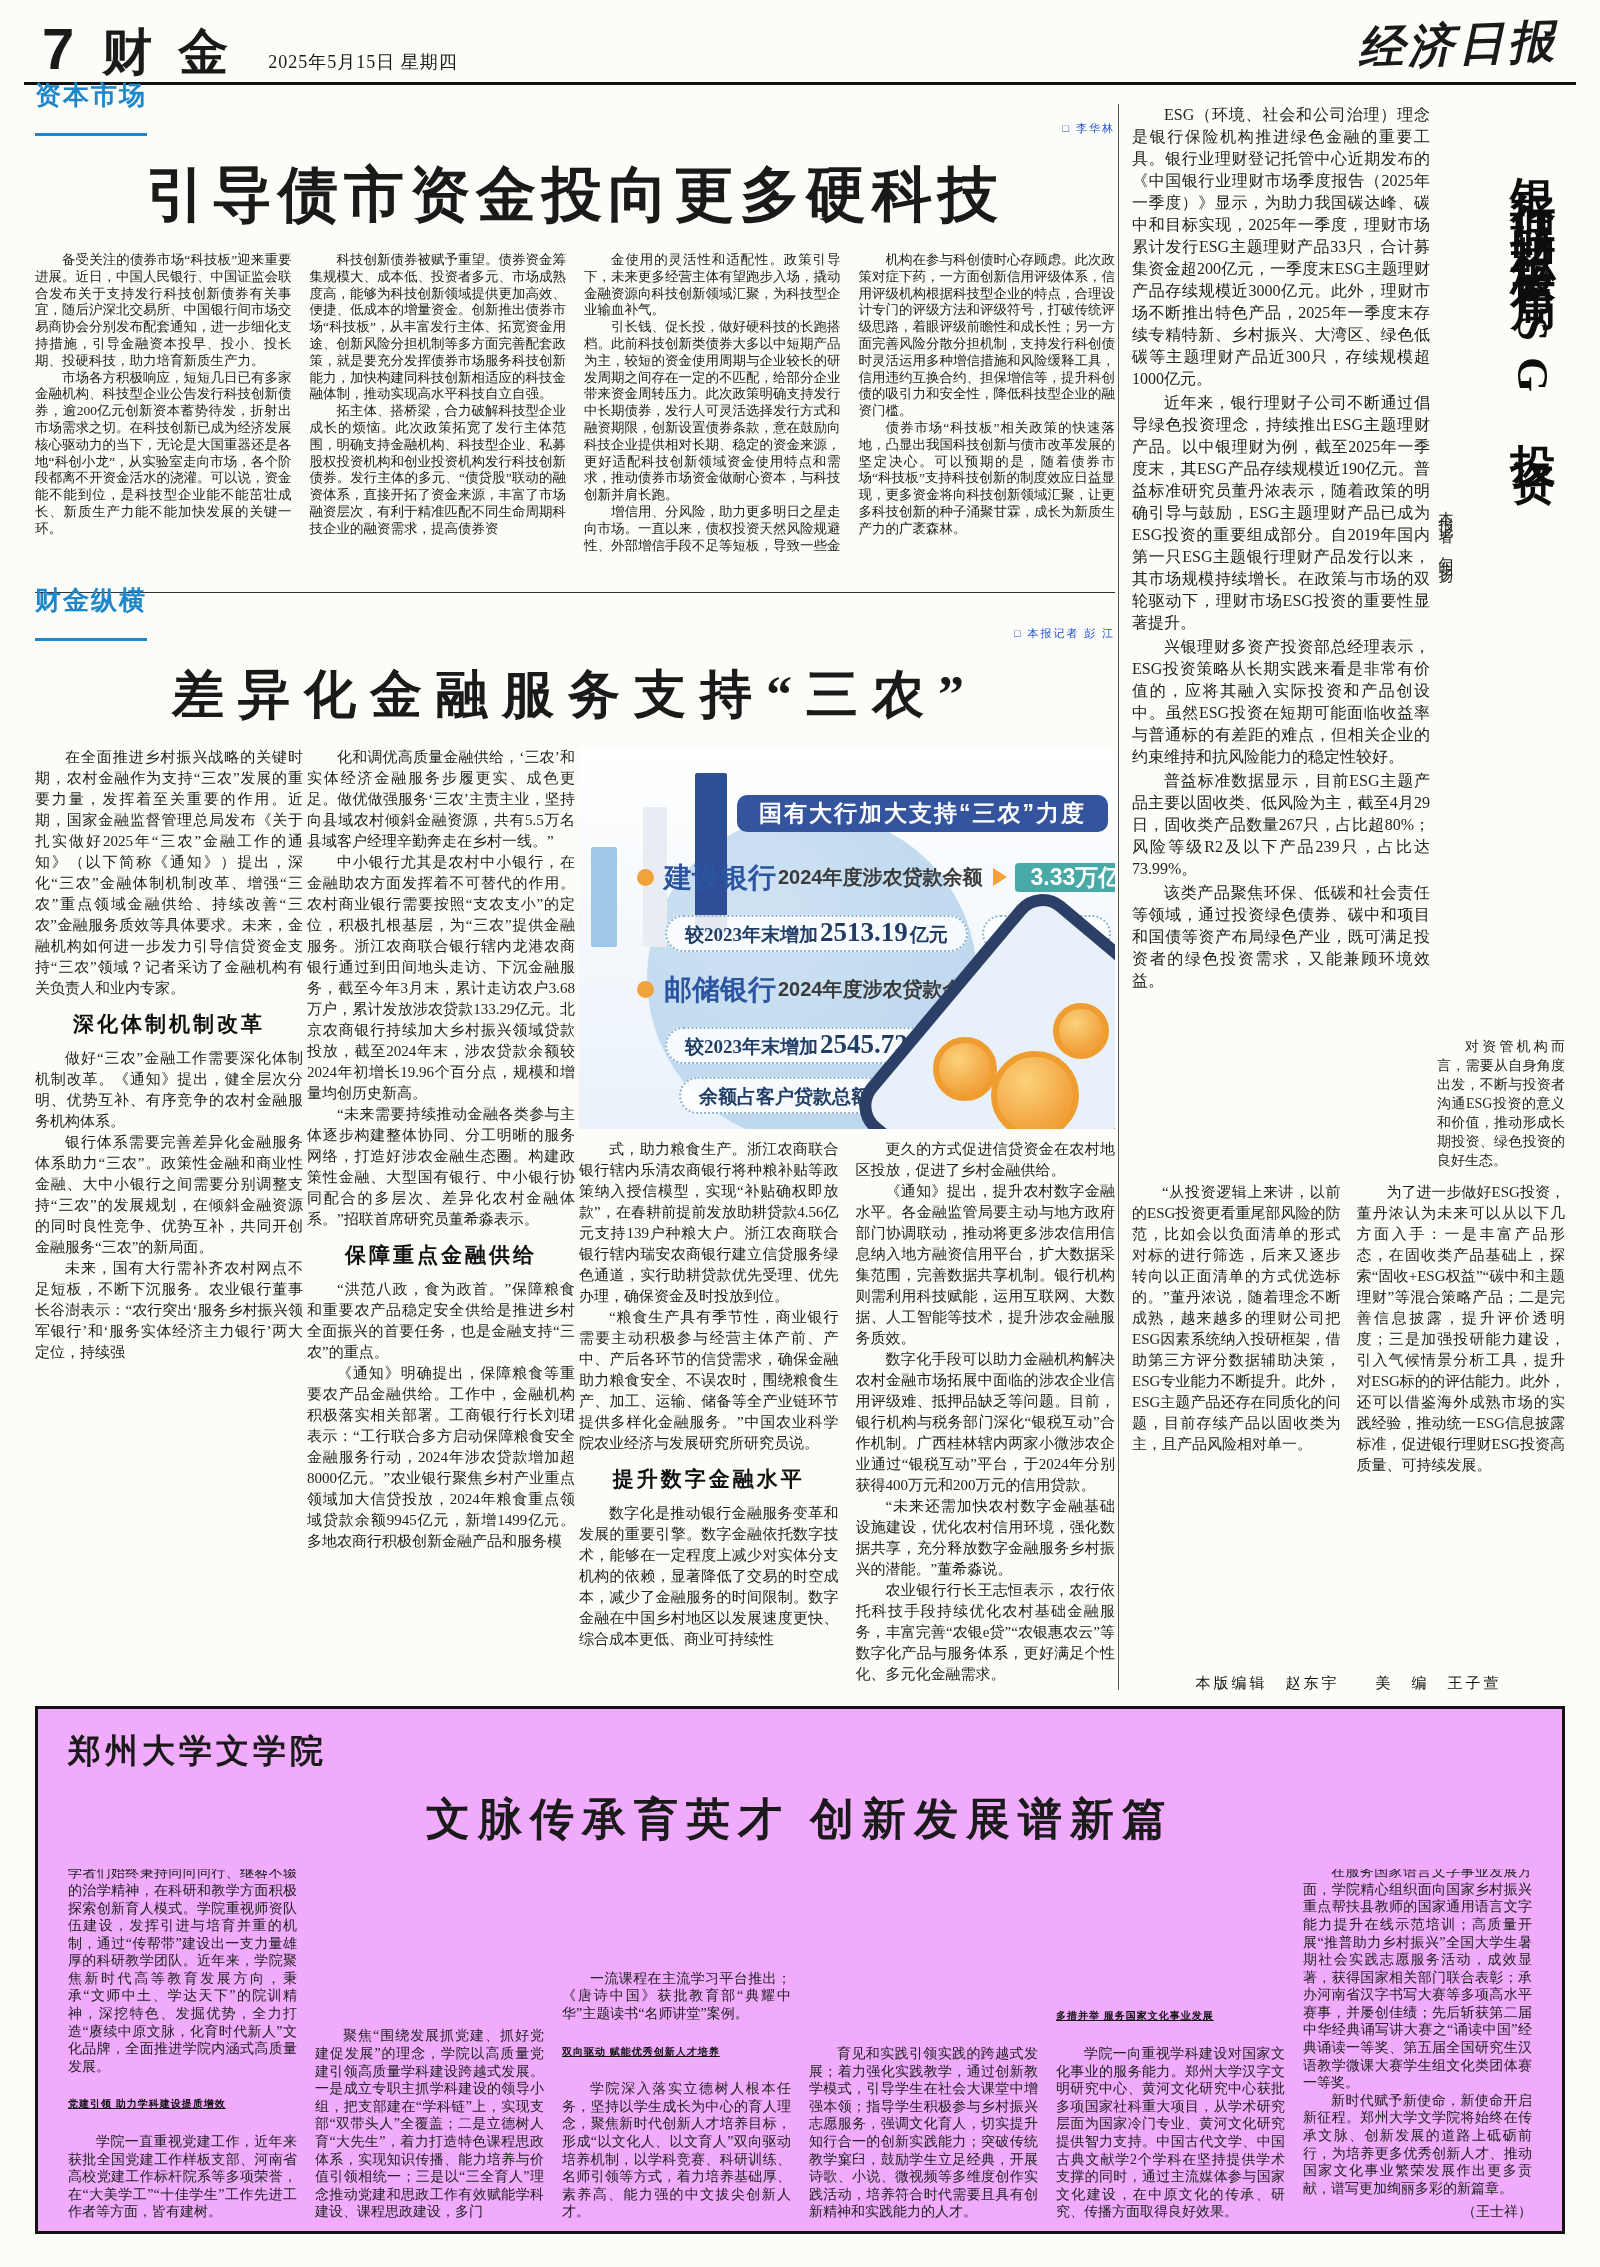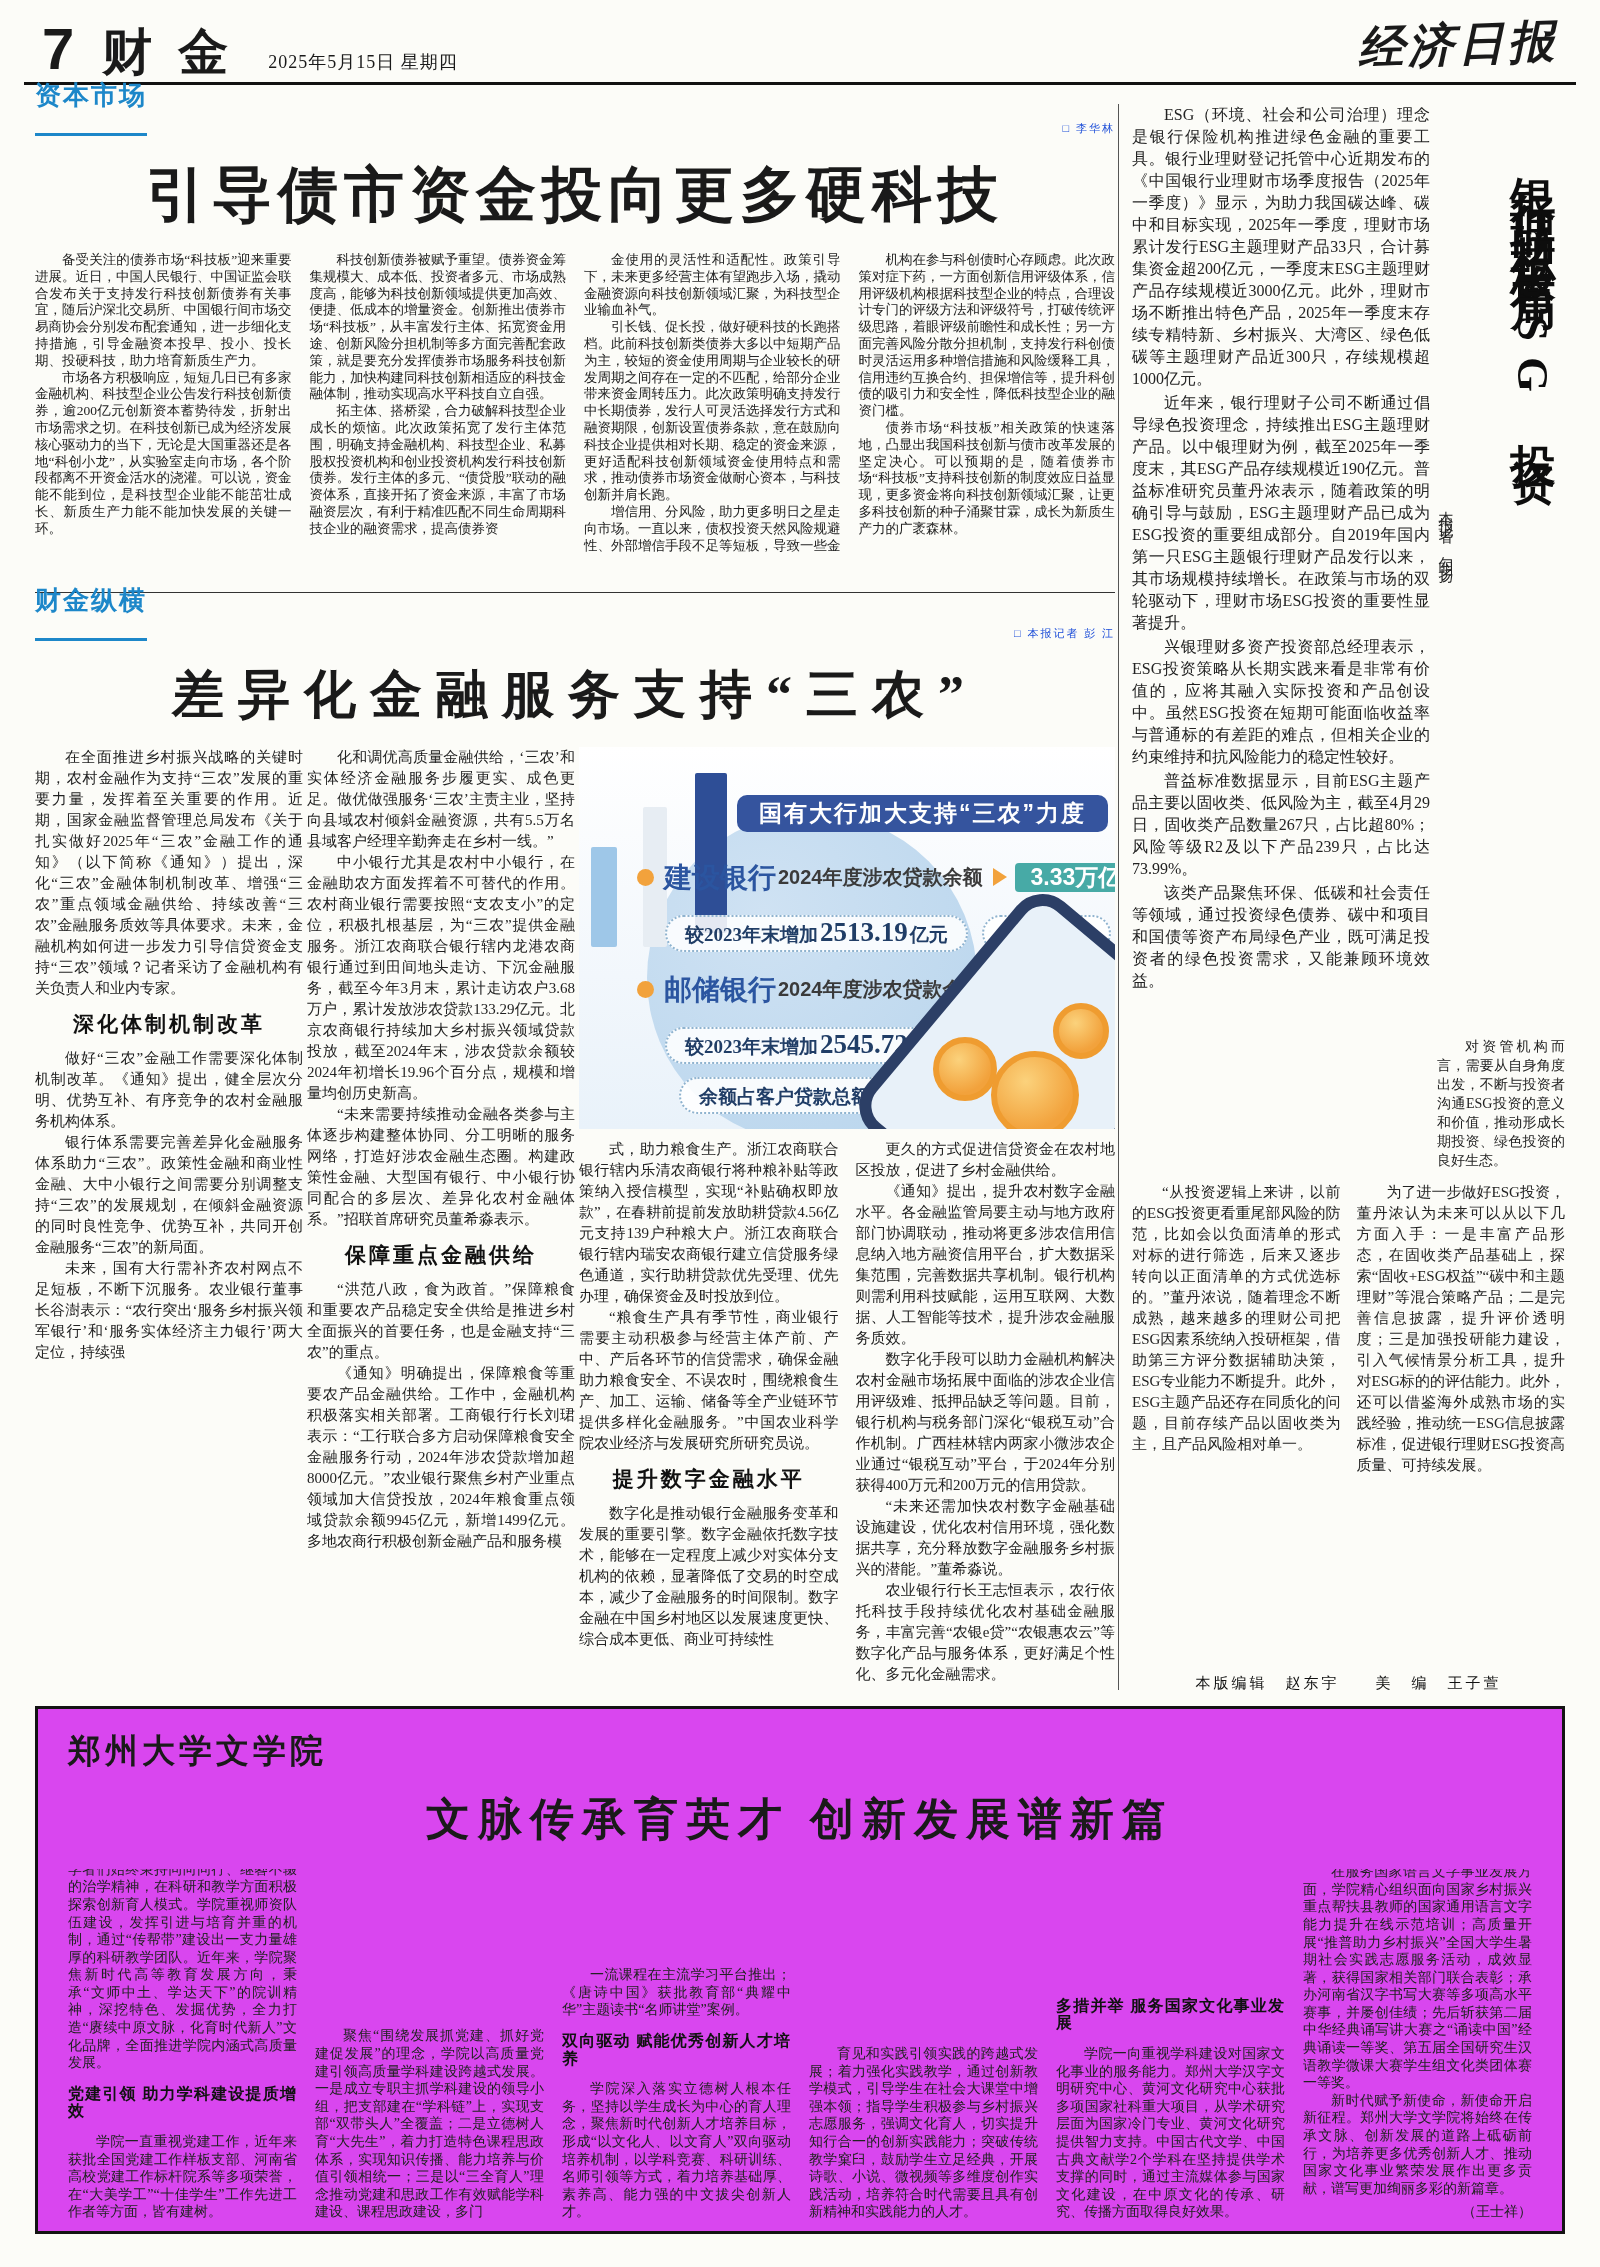--- a/index.html
+++ b/index.html
@@ -84,29 +84,29 @@
               font-weight:900;font-size:45px;letter-spacing:16px;font-family:"Liberation Serif",serif;color:#0d0d0d;}
   .esg-sideblock{position:absolute;right:0;bottom:2px;width:128px;font-size:14px;line-height:19px;
                  text-align:justify;color:#222;}
   .esg-r2{display:flex;gap:16px;height:478px;overflow:hidden;margin-top:10px;
           font-size:15px;line-height:21px;text-align:justify;color:#222;}
   .esg-r2 .col{flex:1;overflow:hidden;}
   .editors{margin-top:14px;font-size:15px;letter-spacing:3px;text-align:center;color:#111;}
 
   
   .adbox{position:absolute;top:1706px;left:35px;width:1530px;height:528px;border:3px solid #141414;
-         background:#d946ef;padding:20px 30px 14px;}
+         background:#f0abfc;padding:20px 30px 14px;}
   .ad-org{font-family:"Liberation Sans",sans-serif;font-weight:bold;font-size:33px;letter-spacing:4px;}
   .ad-title{font-family:"Liberation Sans",sans-serif;font-weight:900;font-size:44px;text-align:center;
             letter-spacing:8px;margin:16px 0 20px;}
   .ad-cols{display:flex;gap:18px;height:352px;overflow:hidden;font-size:14px;line-height:17.6px;
            text-align:justify;color:#222;align-items:flex-end;}
   .ad-cols .col{flex:1;overflow:hidden;}
-  .ad-sub{font-family:"Liberation Sans",sans-serif;font-weight:900;font-size:16px;margin:13px 0;
-          letter-spacing:1px;color:#111;text-indent:0;}
+  .ad-sub{font-family:"Liberation Sans",sans-serif;font-weight:900;font-size:10px;margin:20px 0;
+          letter-spacing:1px;color:#111;text-indent:0;text-decoration:underline;}
   .ad-sig{text-align:right;text-indent:0 !important;margin-top:6px !important;}
 </style>
 </head>
 <body>
 
 <div class="page" data-name="newspaper-page">
 
   <div class="hdr" data-name="page-header">
     <div class="pageno" data-name="page-number">7</div>
     <div class="section" data-name="section-title">财金</div>

